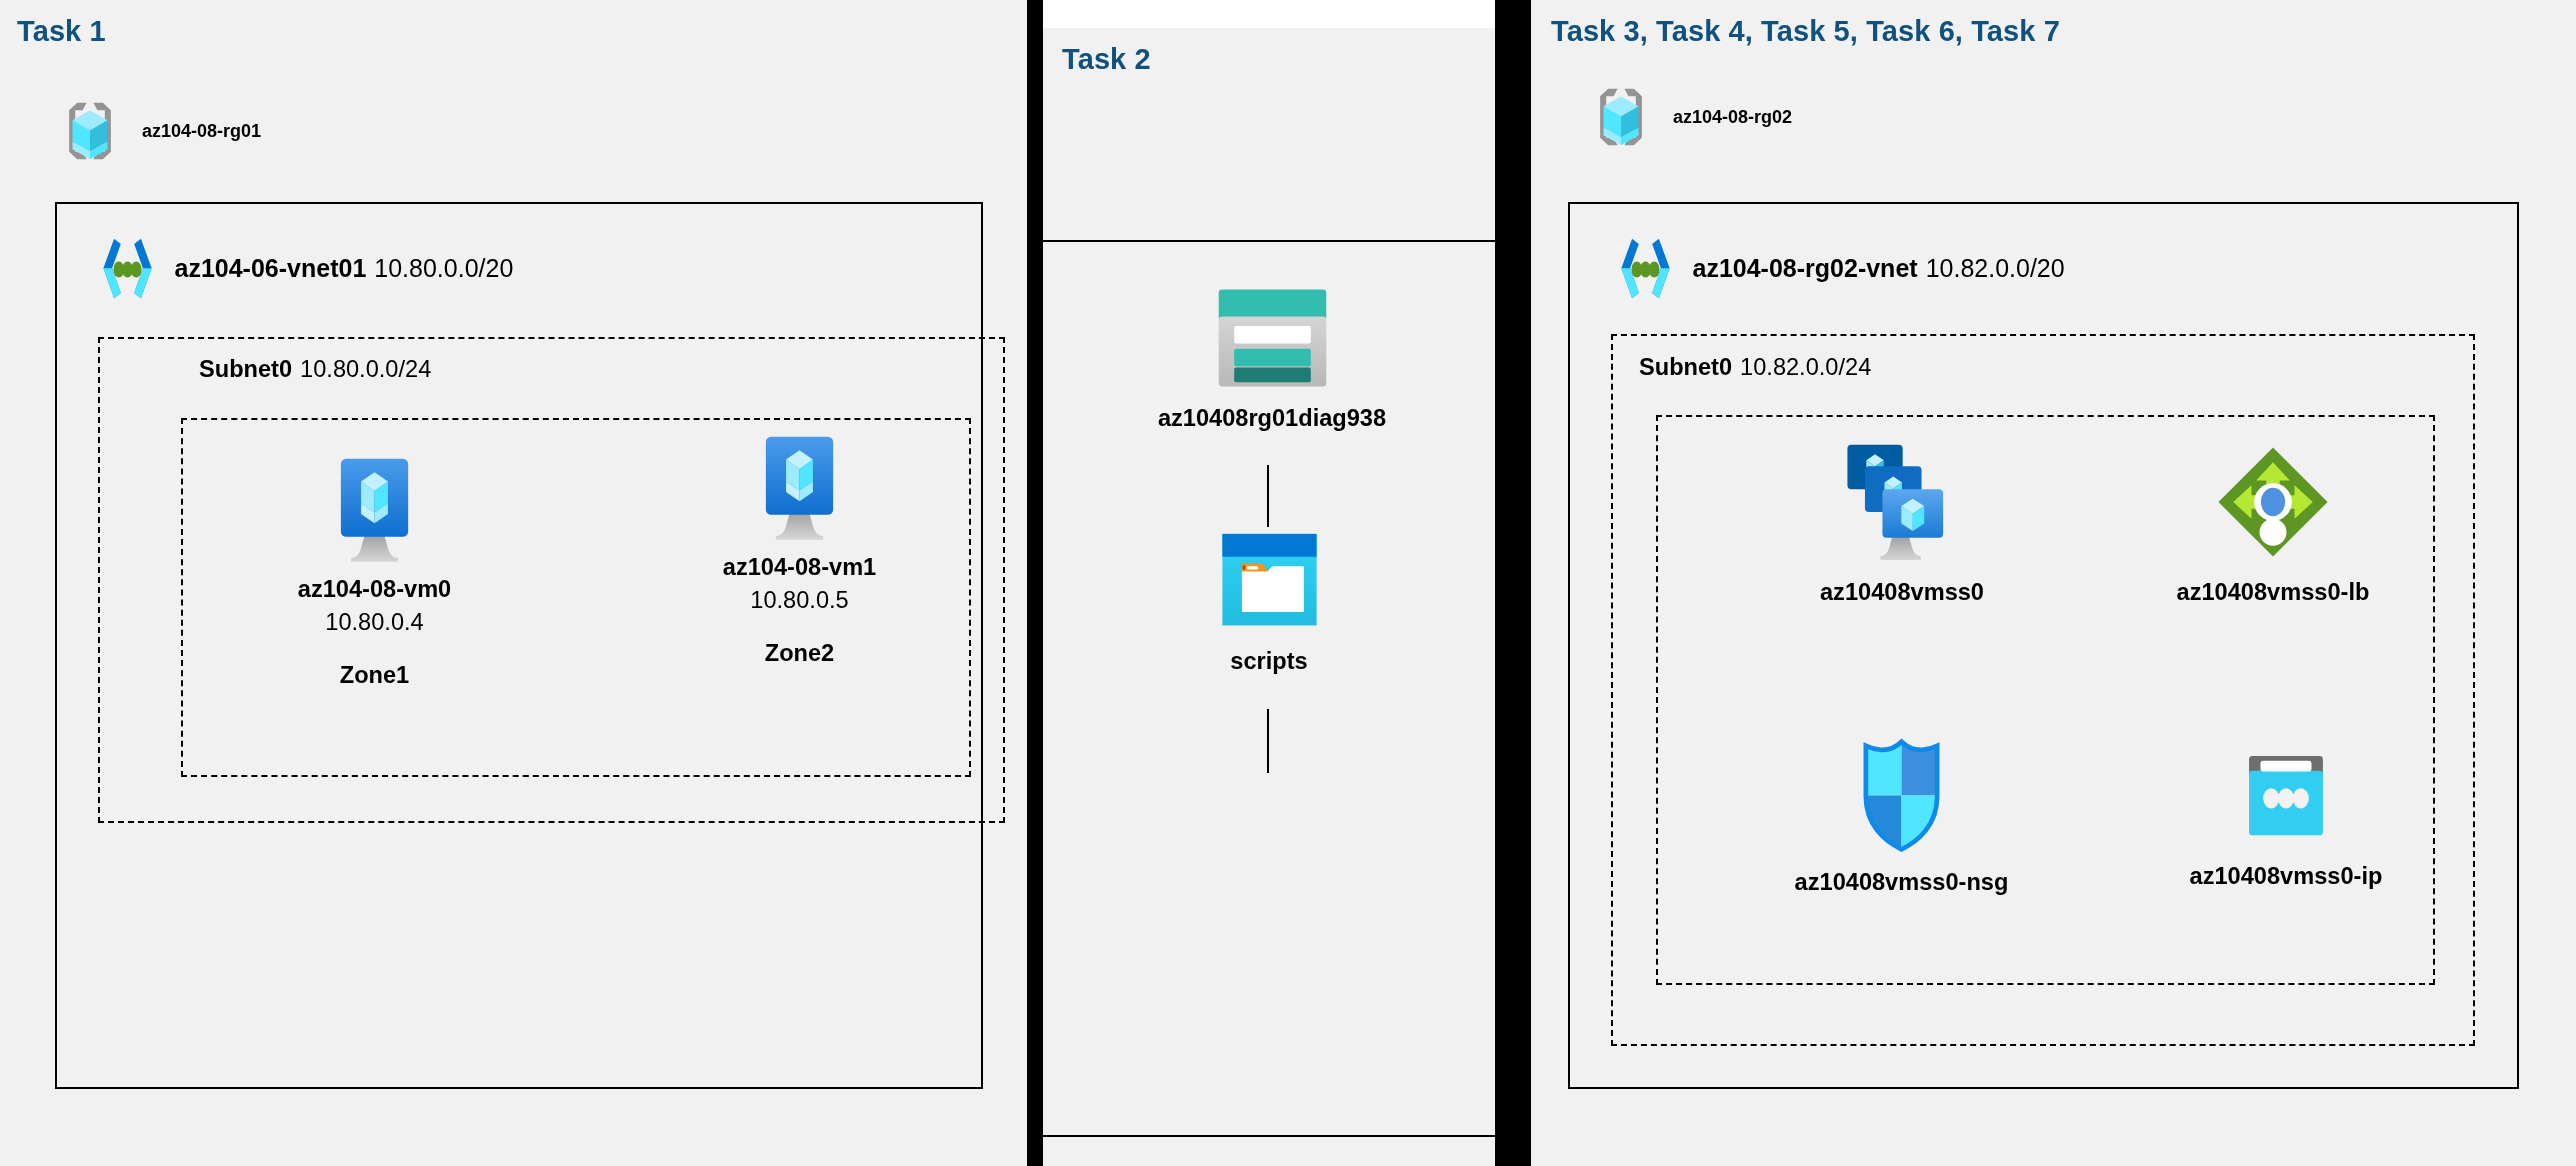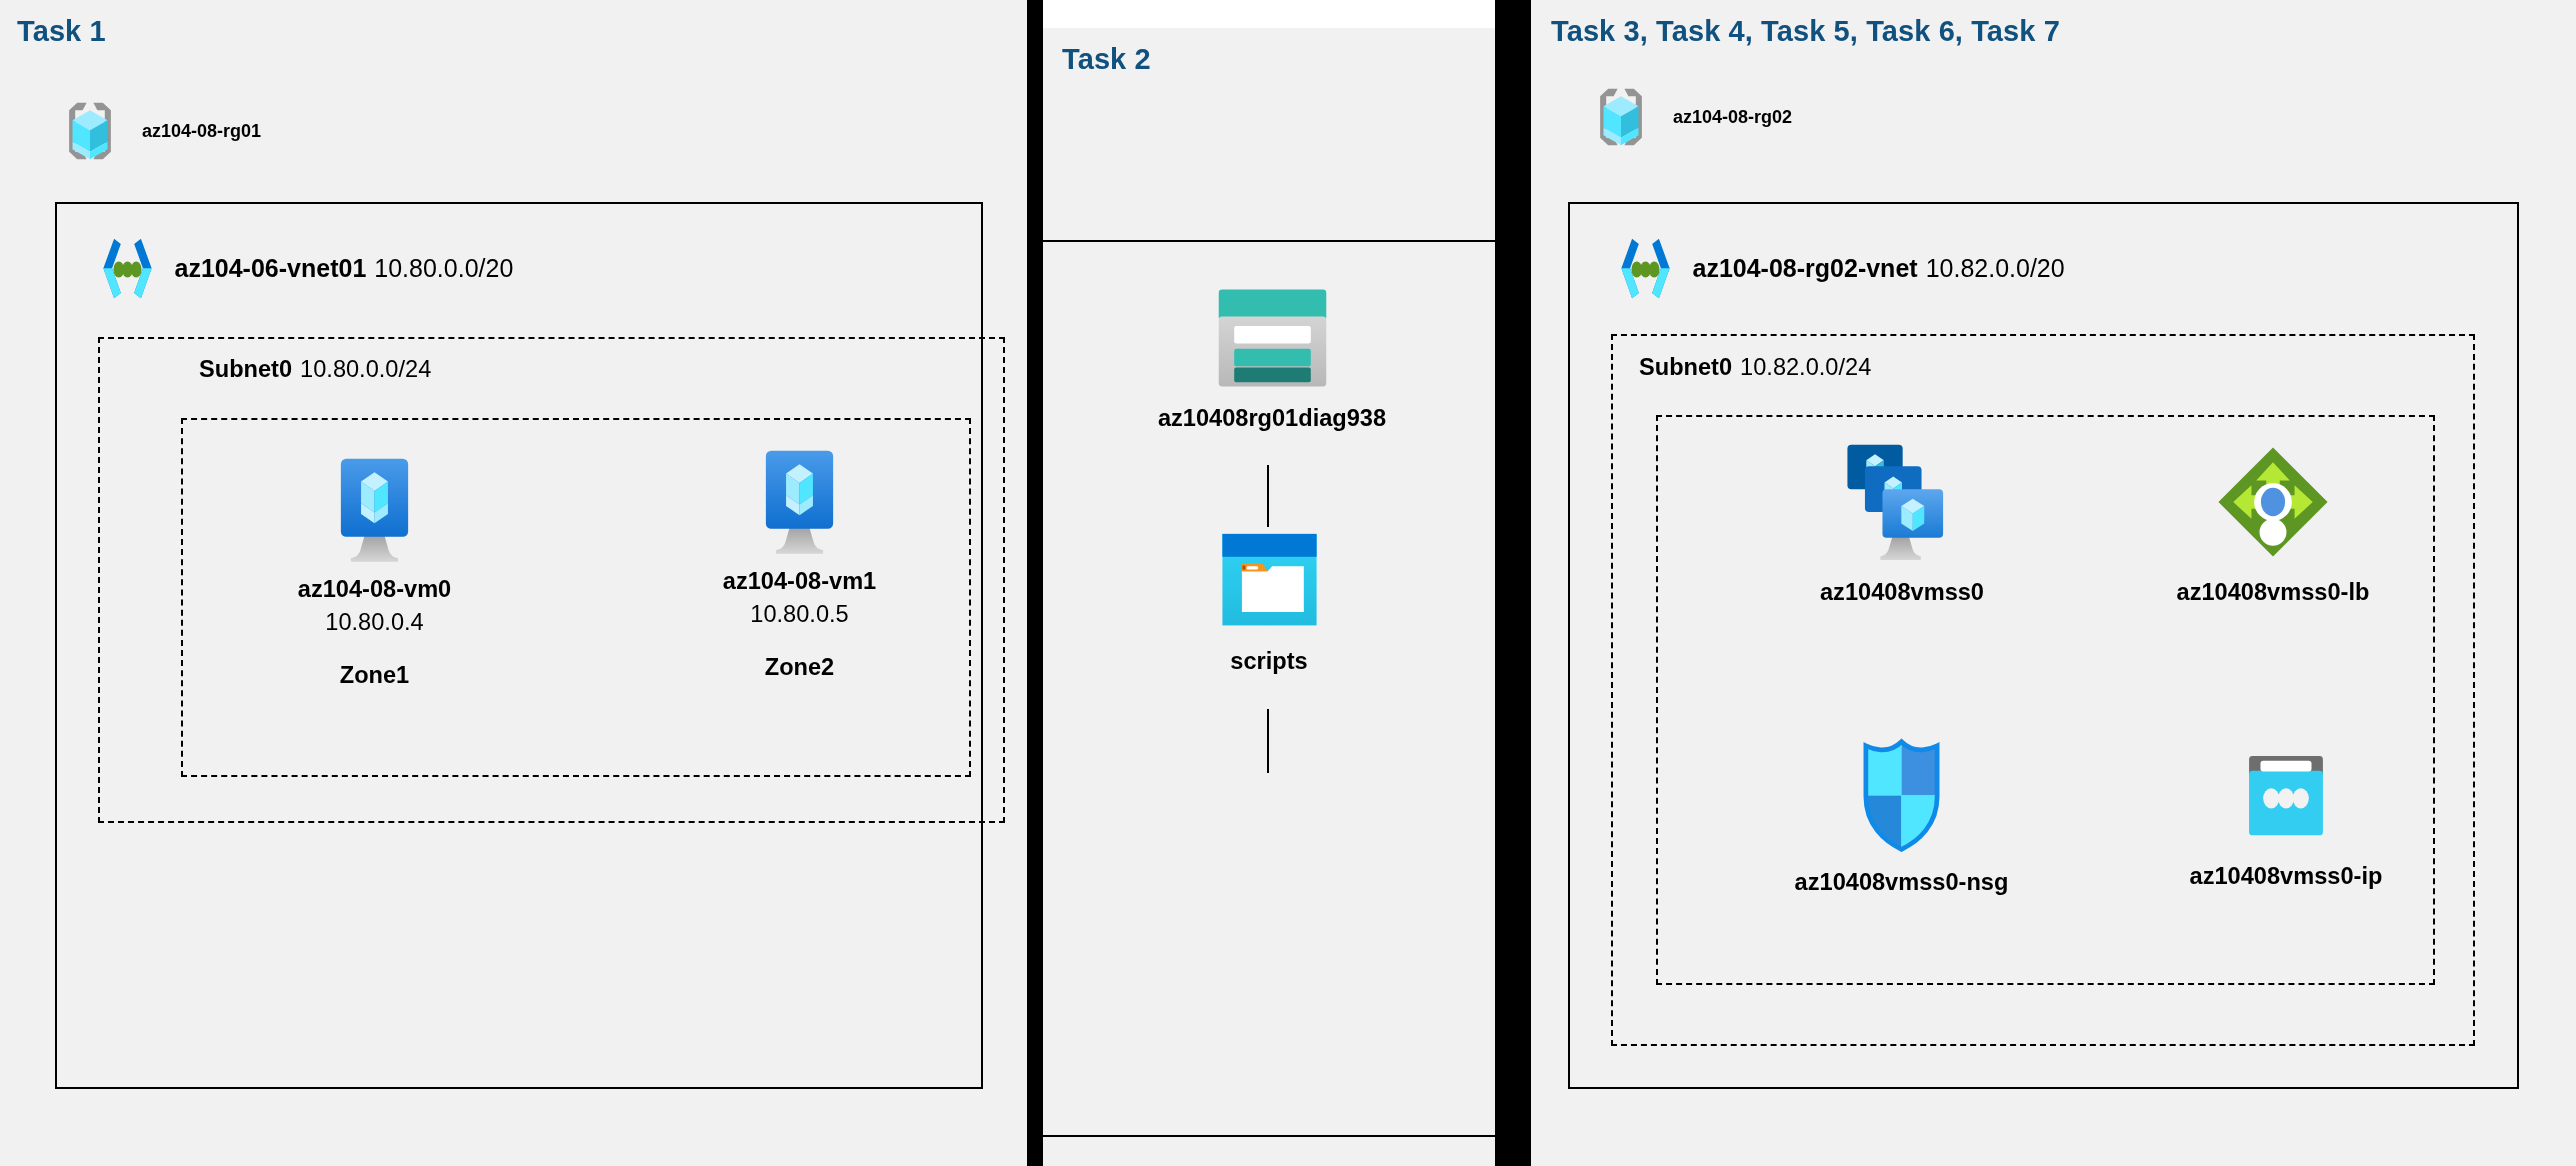--- a/index.html
+++ b/index.html
@@ -120,21 +120,21 @@
           <polygon points="95,44 75,58 75,90 95,76" fill="#50e6ff"></polygon>
           <polygon points="55,76 75,90 75,106 55,92" fill="#c3f1ff"></polygon>
           <polygon points="95,76 75,90 75,106 95,92" fill="#9cebff"></polygon>
         </svg>
       </span>
       <span class="node-label">az104-08-vm0</span>
       <span class="node-sub">10.80.0.4</span>
       <span class="node-zone">Zone1</span>
     </div>
 
-    <div class="node" style="left:715px;top:444px;width:169px;">
+    <div class="node" style="left:715px;top:430px;width:169px;">
       <span>
         <svg width="101" height="111" viewBox="0 0 150 165">
           <defs>
             <linearGradient id="vmg2" x1="0" y1="0" x2="0" y2="1">
               <stop offset="0%" stop-color="#4a9bea"></stop>
                 <stop offset="100%" stop-color="#0f6fd0"></stop>
             </linearGradient>
             <linearGradient id="vmstand2" x1="0" y1="0" x2="0" y2="1">
               <stop offset="0%" stop-color="#9a9a9a"></stop>
                 <stop offset="100%" stop-color="#d6d6d6"></stop>

